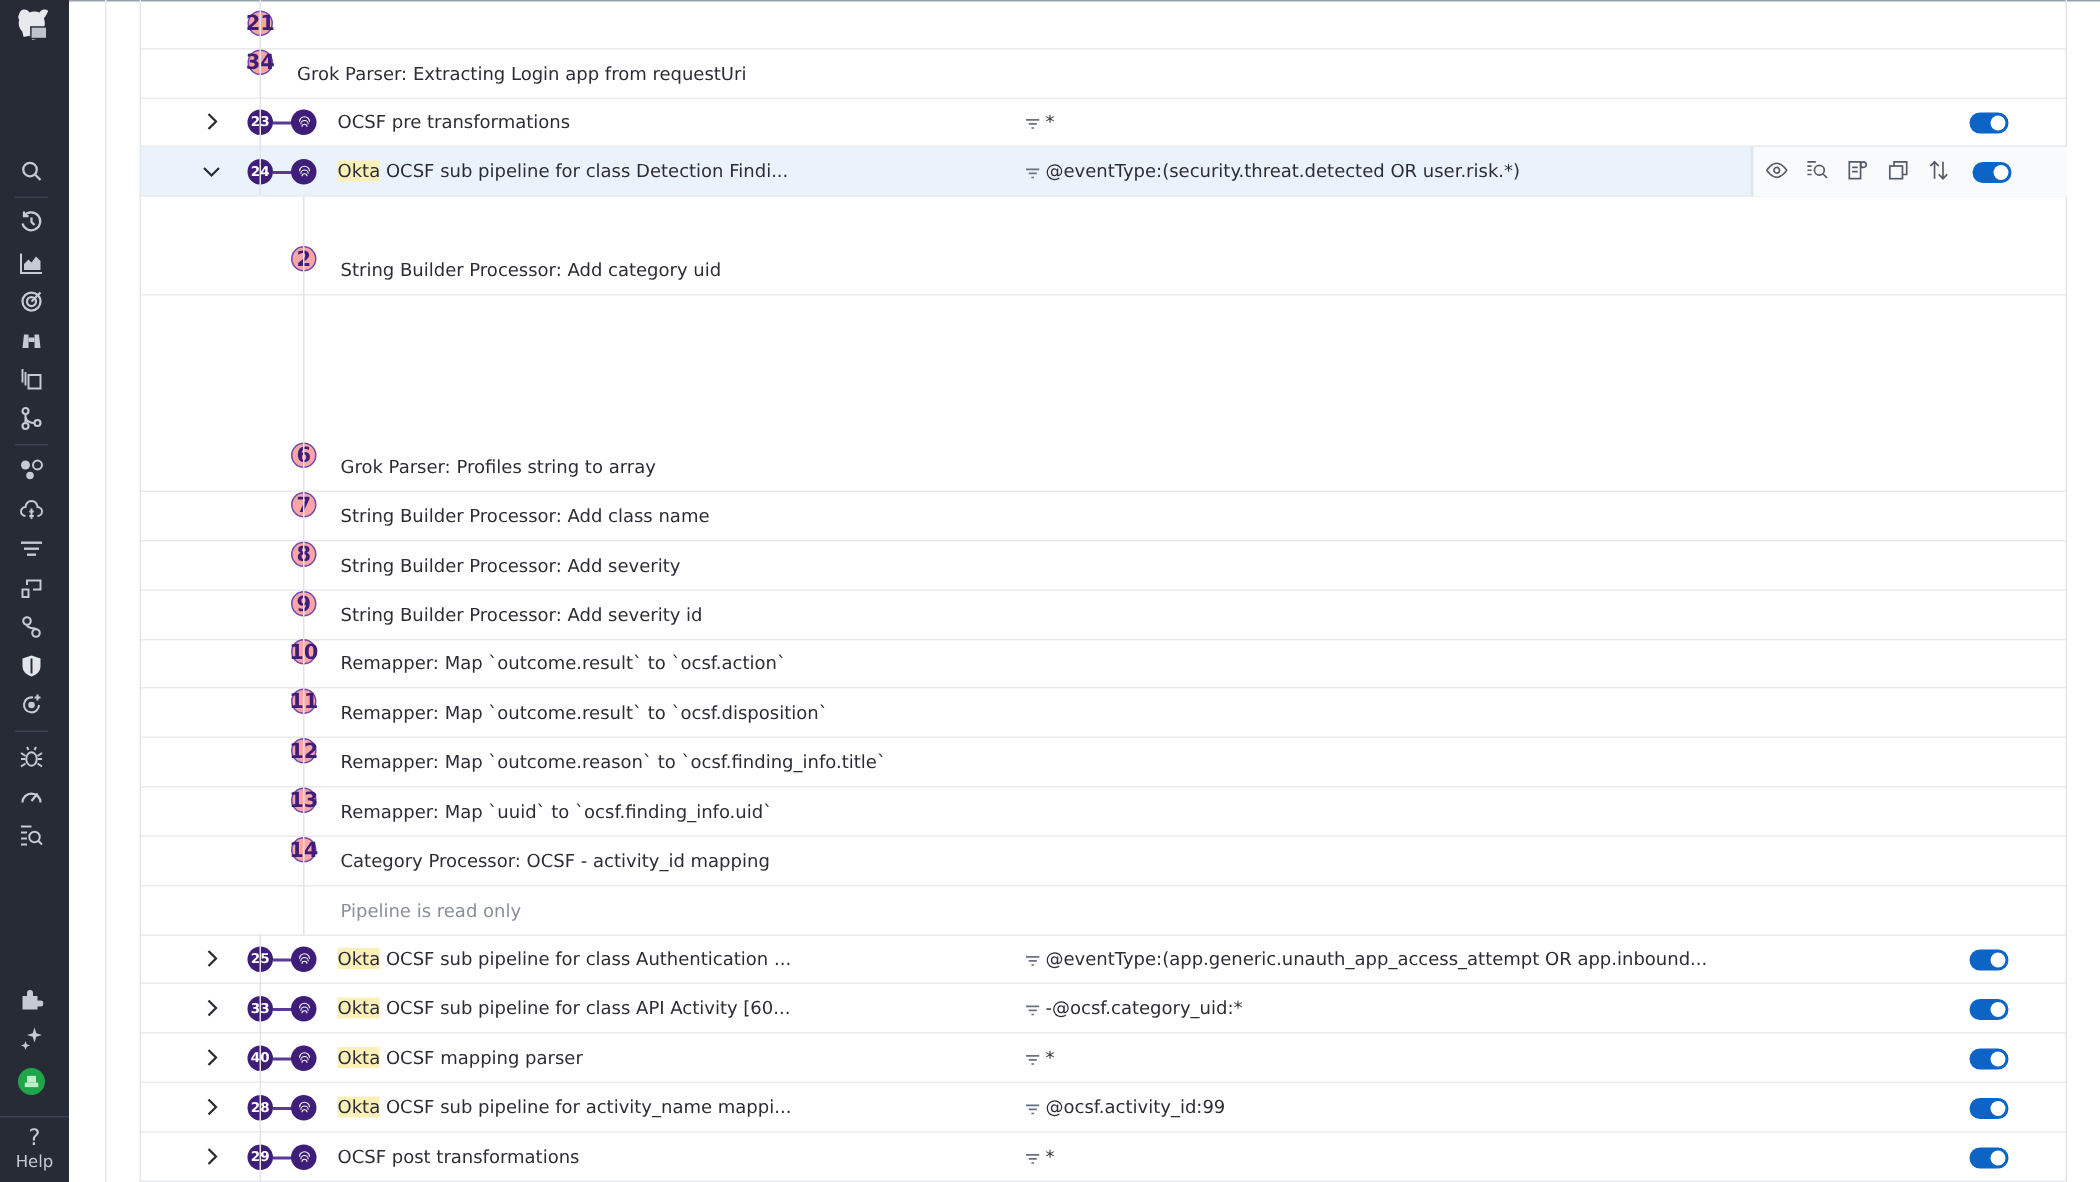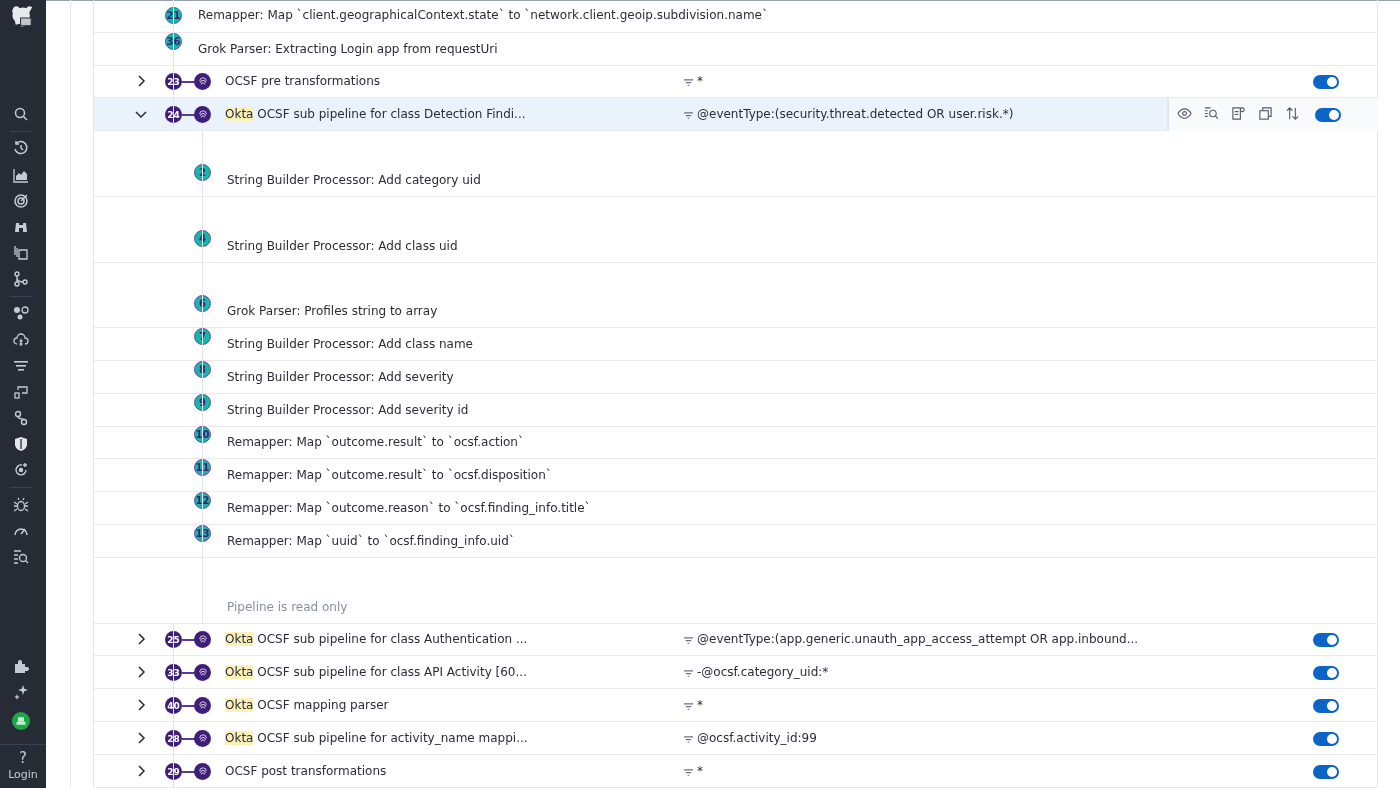--- a/index.html
+++ b/index.html
@@ -17,21 +17,21 @@
   .guide1 { position: absolute; left: 70px; top: 0; width: 1px; height: 788px; background: #e7e9ee; }
   .topline { position: absolute; left: 46px; top: 0; width: 1354px; height: 1px; background: #9aa0aa; }
   .table { position: absolute; left: 93px; top: 0; width: 1285px; height: 788px; border-left: 1px solid #e4e6eb; border-right: 1px solid #e4e6eb; }
   .row { position: absolute; left: 0; width: 1284px; height: 33px; border-bottom: 1px solid #e8eaee; display: block; }
   .row.sel { background: #eaf3fc; }
   .vline { position: absolute; left: 107px; top: 0; width: 1px; height: 788px; background: #e2e4ea; }
   .chev { position: absolute; left: 40px; top: 9px; width: 14px; height: 14px; }
   .num-filled { position: absolute; left: 71px; top: 8px; width: 17px; height: 17px; border-radius: 50%; background: #3f1e7a; color: #fff; font-size: 9px; font-weight: bold; display:flex; align-items:center; justify-content:center; }
   .connector { position: absolute; left: 88px; top: 16px; width: 13px; height: 1.5px; background: #5a3a96; }
   .pipe-icon { position: absolute; left: 100px; top: 8px; width: 17px; height: 17px; border-radius: 50%; background: #3f1e7a; display:flex; align-items:center; justify-content:center; }
-  .num-outline { position: absolute; width: 17px; height: 17px; border-radius: 50%; border: 1.5px solid #6c48b0; background: #14b8a6; color: #3f1e7a; font-size: 10px; font-weight: bold; display:flex; align-items:center; justify-content:center; }
+  .num-outline { position: absolute; width: 17px; height: 17px; border-radius: 50%; border: 1.5px solid #6c48b0; background: #fca5a5; color: #3f1e7a; font-size: 14px; font-weight: bold; display:flex; align-items:center; justify-content:center; }
   .label { position: absolute; top: 8px; font-size: 12px; line-height: 17px; white-space: nowrap; color: #2c2c36; }
   .hl { background: #fbf0b8; }
   .muted { color: #8a8f99; }
   .filter { position: absolute; left: 590px; top: 8px; font-size: 12px; line-height: 17px; white-space: nowrap; color: #2c2c36; display:flex; align-items:center; }
   .filter svg { width: 9px; height: 9px; margin-right: 4px; margin-top: 3px;}
   .toggle { position: absolute; left: 1219px; top: 10px; width: 26px; height: 14px; border-radius: 7px; background: #0c64c6; }
   .toggle::after { content: ""; position: absolute; right: 2px; top: 2px; width: 10px; height: 10px; border-radius: 50%; background: #fff; }
   .actions { position: absolute; left: 1073px; top: 0; height: 33px; width: 211px; border-left: 2px solid #dfe6ef; background: #f8fafc;}
   .act { position: absolute; top: 8px; width: 16px; height: 16px; }
   .act svg { width: 15px; height: 15px; }
@@ -174,36 +174,35 @@
       </svg>
     </div>
   <div class="avatar">
       <svg viewBox="0 0 16 16" width="12" height="12">
         <rect x="4" y="3" width="8" height="6" fill="#bff0cb"></rect>
         <rect x="2" y="9" width="12" height="4" fill="#bff0cb"></rect>
       </svg>
     </div>
   <div class="help">
     <span class="q">?</span>
-    <span class="lbl">Login</span>
+    <span class="lbl">Help</span>
   </div>
 </div>
 
 <div class="topline"></div>
 <div class="guide1"></div>
 
 <div class="table">
 
   <div class="row" style="top:0">
     <div class="num-outline" style="left:71px;top:7px">21</div>
-    <div class="label" style="left:104px;top:7px">Remapper: Map `client.geographicalContext.state` to `network.client.geoip.subdivision.name`</div>
   </div>
 
   <div class="row" style="top:33px">
-    <div class="num-outline" style="left:71px">36</div>
+    <div class="num-outline" style="left:71px">34</div>
     <div class="label" style="left:104px">Grok Parser: Extracting Login app from requestUri</div>
   </div>
 
   <div class="row" style="top:65px">
     <svg class="chev" viewBox="0 0 14 14">
         <path d="M5 2l5 5-5 5" stroke="#2a2a35" stroke-width="1.5" fill="none"></path>
       </svg>
     <div class="num-filled">23</div>
     <div class="connector"></div>
     <div class="pipe-icon">
@@ -262,24 +261,20 @@
             <path d="M5 14V2M2 5l3-3 3 3M11 2v12M8 11l3 3 3-3"></path>
           </svg></div>
       <div class="toggle" style="left:146px"></div>
     </div>
   </div>
 
   <div class="row" style="top:164px">
       <div class="num-outline" style="left:100px">2</div>
       <div class="label" style="left:133px">String Builder Processor: Add category uid</div>
     </div>
-  <div class="row" style="top:230px">
-      <div class="num-outline" style="left:100px">4</div>
-      <div class="label" style="left:133px">String Builder Processor: Add class uid</div>
-    </div>
   <div class="row" style="top:295px">
       <div class="num-outline" style="left:100px">6</div>
       <div class="label" style="left:133px">Grok Parser: Profiles string to array</div>
     </div>
   <div class="row" style="top:361px">
       <div class="num-outline" style="left:100px">8</div>
       <div class="label" style="left:133px">String Builder Processor: Add severity</div>
     </div>
   <div class="row" style="top:328px">
       <div class="num-outline" style="left:100px">7</div>
@@ -297,20 +292,24 @@
       <div class="num-outline" style="left:100px">11</div>
       <div class="label" style="left:133px">Remapper: Map `outcome.result` to `ocsf.disposition`</div>
     </div>
   <div class="row" style="top:492px">
       <div class="num-outline" style="left:100px">12</div>
       <div class="label" style="left:133px">Remapper: Map `outcome.reason` to `ocsf.finding_info.title`</div>
     </div>
   <div class="row" style="top:525px">
       <div class="num-outline" style="left:100px">13</div>
       <div class="label" style="left:133px">Remapper: Map `uuid` to `ocsf.finding_info.uid`</div>
+    </div>
+  <div class="row" style="top:558px">
+      <div class="num-outline" style="left:100px">14</div>
+      <div class="label" style="left:133px">Category Processor: OCSF - activity_id mapping</div>
     </div>
   <div class="row" style="top:591px">
       <div class="label muted" style="left:133px">Pipeline is read only</div>
     </div>
 
   <div class="row" style="top:623px">
     <svg class="chev" viewBox="0 0 14 14">
         <path d="M5 2l5 5-5 5" stroke="#2a2a35" stroke-width="1.5" fill="none"></path>
       </svg>
     <div class="num-filled">25</div>

